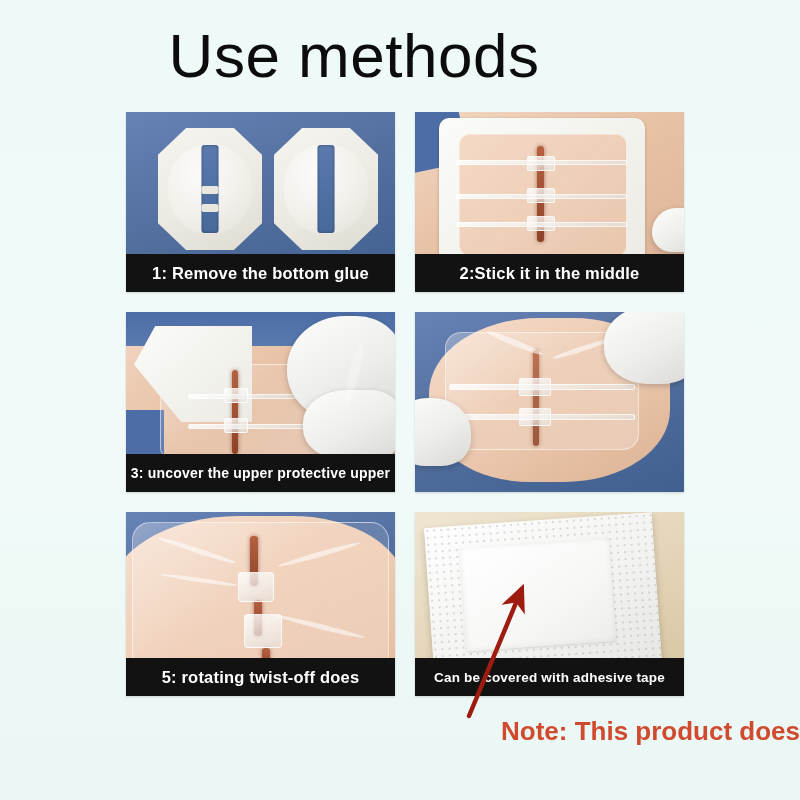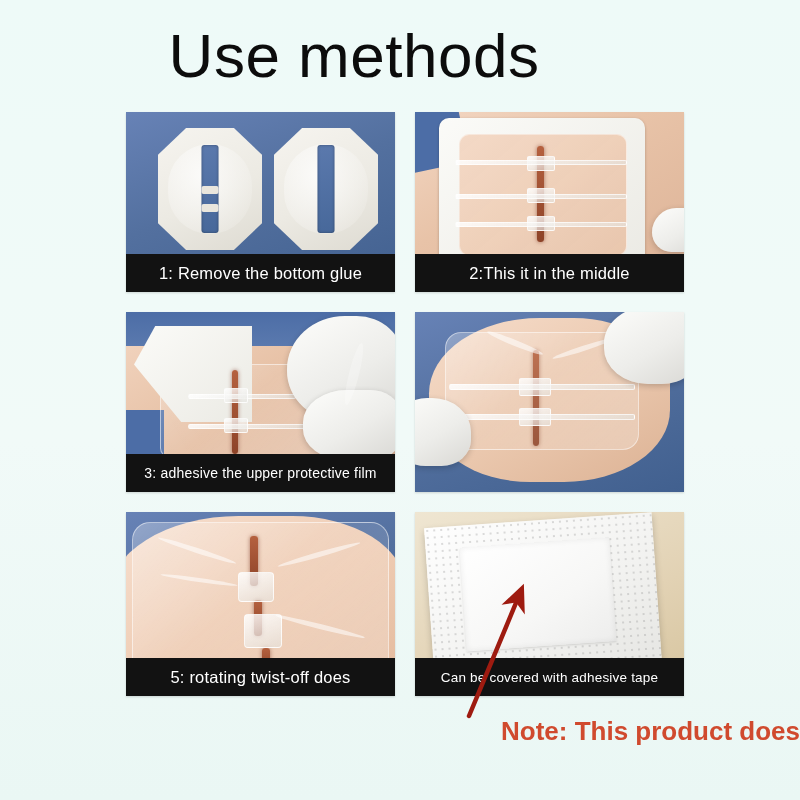--- a/index.html
+++ b/index.html
@@ -40,21 +40,21 @@
     background:#4a6ba8;
     box-shadow:0 1px 2px rgba(0,0,0,.15);
   }
   .photo{position:absolute;inset:0;overflow:hidden;}
   .caption{
     position:absolute;left:0;right:0;bottom:0;
     height:38px;
     background:#121212;
     color:#fff;
     display:flex;align-items:center;justify-content:center;
-    font-weight:normal;
+    font-weight:bold;
     font-size:16.5px;
     letter-spacing:.2px;
     text-align:center;
     padding:0 4px;
     box-sizing:border-box;
     z-index:6;
   }
   .caption.sm{font-size:14px;}
   .caption.xs{font-size:13.5px;}
 
@@ -178,40 +178,40 @@
         <div class="film" style="left:44px;top:22px;width:166px;height:120px;background:linear-gradient(140deg,rgba(243,215,195,.95),rgba(232,195,168,.92));"></div>
         <div class="wound" style="left:122px;top:34px;width:7px;height:96px;"></div>
         <div class="clip" style="left:112px;top:44px;width:26px;height:13px;"></div>
         <div class="clip" style="left:112px;top:76px;width:26px;height:13px;"></div>
         <div class="clip" style="left:112px;top:104px;width:26px;height:13px;"></div>
         <div class="clip" style="left:40px;top:48px;width:170px;height:3px;border-radius:2px;"></div>
         <div class="clip" style="left:40px;top:82px;width:170px;height:3px;border-radius:2px;"></div>
         <div class="clip" style="left:40px;top:110px;width:170px;height:3px;border-radius:2px;"></div>
         <div class="glove" style="right:-26px;top:96px;width:58px;height:44px;border-radius:30px 8px 14px 24px;"></div>
       </div>
-      <div class="caption">2:This it in the middle</div>
+      <div class="caption">2:Stick it in the middle</div>
     </div>
 
     <div class="cell">
       <div class="photo">
         <div class="skin"></div>
         <div class="blue-corner" style="left:0;top:0;width:272px;height:34px;background:linear-gradient(180deg,#4c6da6,#5a79ae);"></div>
         <div class="blue-corner" style="left:0;bottom:38px;width:38px;height:44px;background:#4c6da6;"></div>
         <div class="film" style="left:34px;top:52px;width:176px;height:92px;"></div>
         <div class="liner" style="left:8px;top:14px;width:118px;height:96px;clip-path:polygon(18% 0,100% 0,100% 100%,40% 100%,0 40%);"></div>
         <div class="wound" style="left:106px;top:58px;width:6px;height:84px;"></div>
         <div class="clip" style="left:62px;top:82px;width:106px;height:3px;"></div>
         <div class="clip" style="left:62px;top:112px;width:118px;height:3px;"></div>
         <div class="clip" style="left:98px;top:76px;width:22px;height:13px;"></div>
         <div class="clip" style="left:98px;top:106px;width:22px;height:13px;"></div>
         <div class="glove" style="right:-8px;top:4px;width:116px;height:106px;border-radius:50% 40% 36% 48%;"></div>
         <div class="glove" style="right:-4px;top:78px;width:96px;height:70px;border-radius:46% 30% 28% 44%;"></div>
         <div class="crease" style="right:36px;top:30px;width:10px;height:64px;transform:rotate(14deg);opacity:.5;"></div>
       </div>
-      <div class="caption sm">3: adhesive the upper protective film</div>
+      <div class="caption sm">3: uncover the upper protective upper</div>
     </div>
 
     <div class="cell">
       <div class="photo">
         <div class="bg-blue"></div>
         <div class="skin" style="left:14px;top:6px;right:14px;bottom:10px;border-radius:46% 40% 44% 42%;background:linear-gradient(150deg,#f6ddcb,#eac7ad 55%,#dcb294);"></div>
         <div class="film" style="left:30px;top:20px;width:192px;height:116px;border-radius:16px;"></div>
         <div class="wound" style="left:118px;top:38px;width:6px;height:96px;opacity:.85;"></div>
         <div class="clip" style="left:104px;top:66px;width:30px;height:16px;"></div>
         <div class="clip" style="left:104px;top:96px;width:30px;height:16px;"></div>

